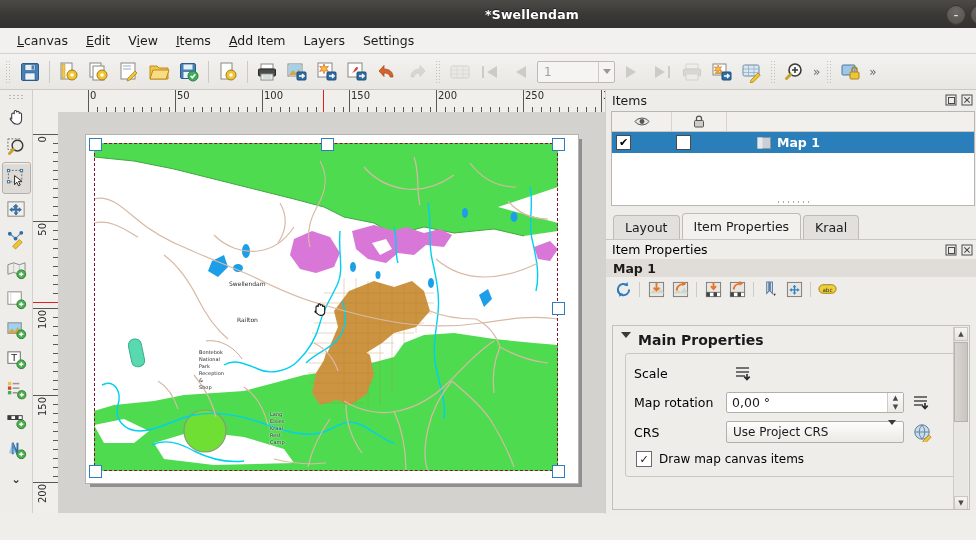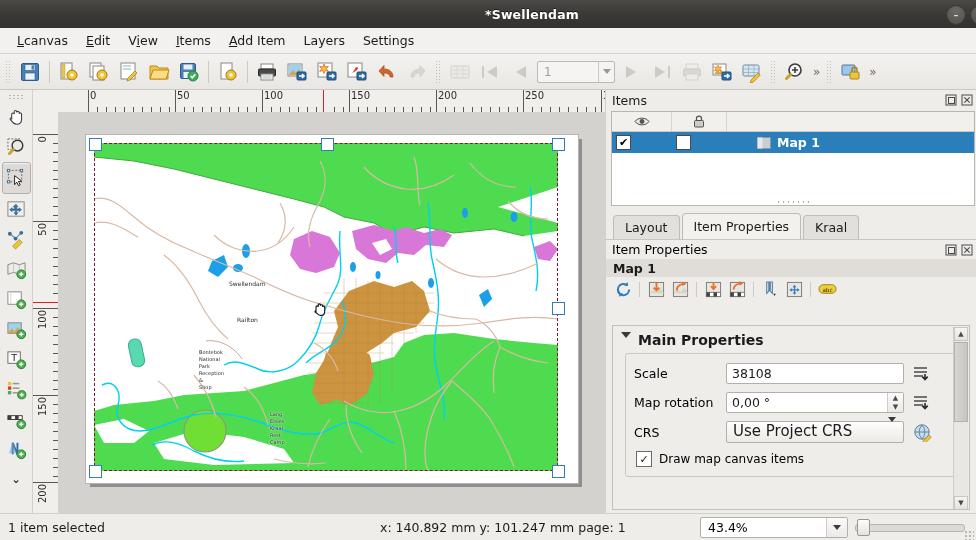--- a/index.html
+++ b/index.html
@@ -172,22 +172,22 @@
   .finput { height:21px; background:#ffffff; border:1px solid #b3b0ab; border-radius:2px;
             display:flex; align-items:center; padding-left:5px; font-size:12.5px; color:#1b1b1b;
             box-sizing:border-box; }
   .fw-scale { width:178px; }
   .fw-rot { width:178px; position:relative; padding-right:16px;}
   .spin { position:absolute; right:0; top:0; width:15px; height:100%;
           border-left:1px solid #cfccc7; display:flex; flex-direction:column;
           background:linear-gradient(to bottom,#fbfaf9,#eceae7);}
   .spin div { flex:1; display:flex; align-items:center; justify-content:center; font-size:7px; color:#4a4a4a;}
   .combo { width:178px; height:22px; background:linear-gradient(to bottom,#fdfdfc,#eceae6);
-           border:1px solid #b3b0ab; border-radius:2px; display:flex; align-items:flex-start;
-           padding-left:6px; font-size:15px; color:#1b1b1b; box-sizing:border-box;}
+           border:1px solid #b3b0ab; border-radius:2px; display:flex; align-items:center;
+           padding-left:6px; font-size:12px; color:#1b1b1b; box-sizing:border-box;}
   .combo .ca { margin-left:auto; margin-right:7px; }
   .caret-d { width:0;height:0;border-left:4px solid transparent;border-right:4px solid transparent;
              border-top:5px solid #3a3a3a;}
   .databtn { width:22px; height:21px; margin-left:8px; display:flex; align-items:center; justify-content:center;}
   .checkrow { display:flex; align-items:center; gap:7px; padding-left:2px; margin-top:2px;}
   .chk { width:14px; height:14px; background:#fff; border:1px solid #6a6a6a; display:flex;
          align-items:center; justify-content:center; font-size:11px; line-height:1; color:#111;}
   .scrollbar-v { position:absolute; right:1px; top:1px; width:14px; height:183px;
                  background:#e9e7e3; border-left:1px solid #d0cdc8;}
   .sb-arrow { width:14px; height:14px; display:flex; align-items:center; justify-content:center;
@@ -964,23 +964,20 @@
     <div class="ip-body">
 
       <div class="sectionhdr">
         <span class="tri"></span>
         <span>Main Properties</span>
       </div>
 
       <div class="groupbox">
         <div class="frow">
           <div class="flabel">Scale</div>
-          <div class="finput fw-scale">
-            <span>38108</span>
-          </div>
           <div class="databtn">
             <svg width="20" height="17" viewBox="0 0 20 17">
               <path d="M1 3 h13 M1 7 h13 M1 11 h9" stroke="#4a4a4a" stroke-width="1.7"></path>
               <path d="M12 9 v5 M9.3 11.6 L12 14.6 l2.7-3" fill="none" stroke="#2a2a2a" stroke-width="1.6"></path>
             </svg>
           </div>
         </div>
 
         <div class="frow">
           <div class="flabel">Map rotation</div>
@@ -1026,29 +1023,14 @@
           <span style="font-size:7px;color:#4a4a4a">▲</span>
         </div>
         <div class="sb-thumb"></div>
         <div class="sb-arrow" style="position:absolute;bottom:0;left:0">
           <span style="font-size:7px;color:#4a4a4a">▼</span>
         </div>
       </div>
     </div>
   </div>
 
-  <div class="statusbar">
-    <div class="sb-left">1 item selected</div>
-    <div class="sb-coords">x: 140.892 mm  y: 101.247 mm  page: 1</div>
-    <div class="sb-zoom">
-      <span>43.4%</span>
-      <span class="ca">
-          <span class="caret-d"></span>
-        </span>
-    </div>
-    <div class="sb-slider">
-      <div class="sb-track"></div>
-      <div class="sb-thumb2"></div>
-    </div>
-    <div class="sb-grip"></div>
-  </div>
 
 </div>
 
 </body></html>

